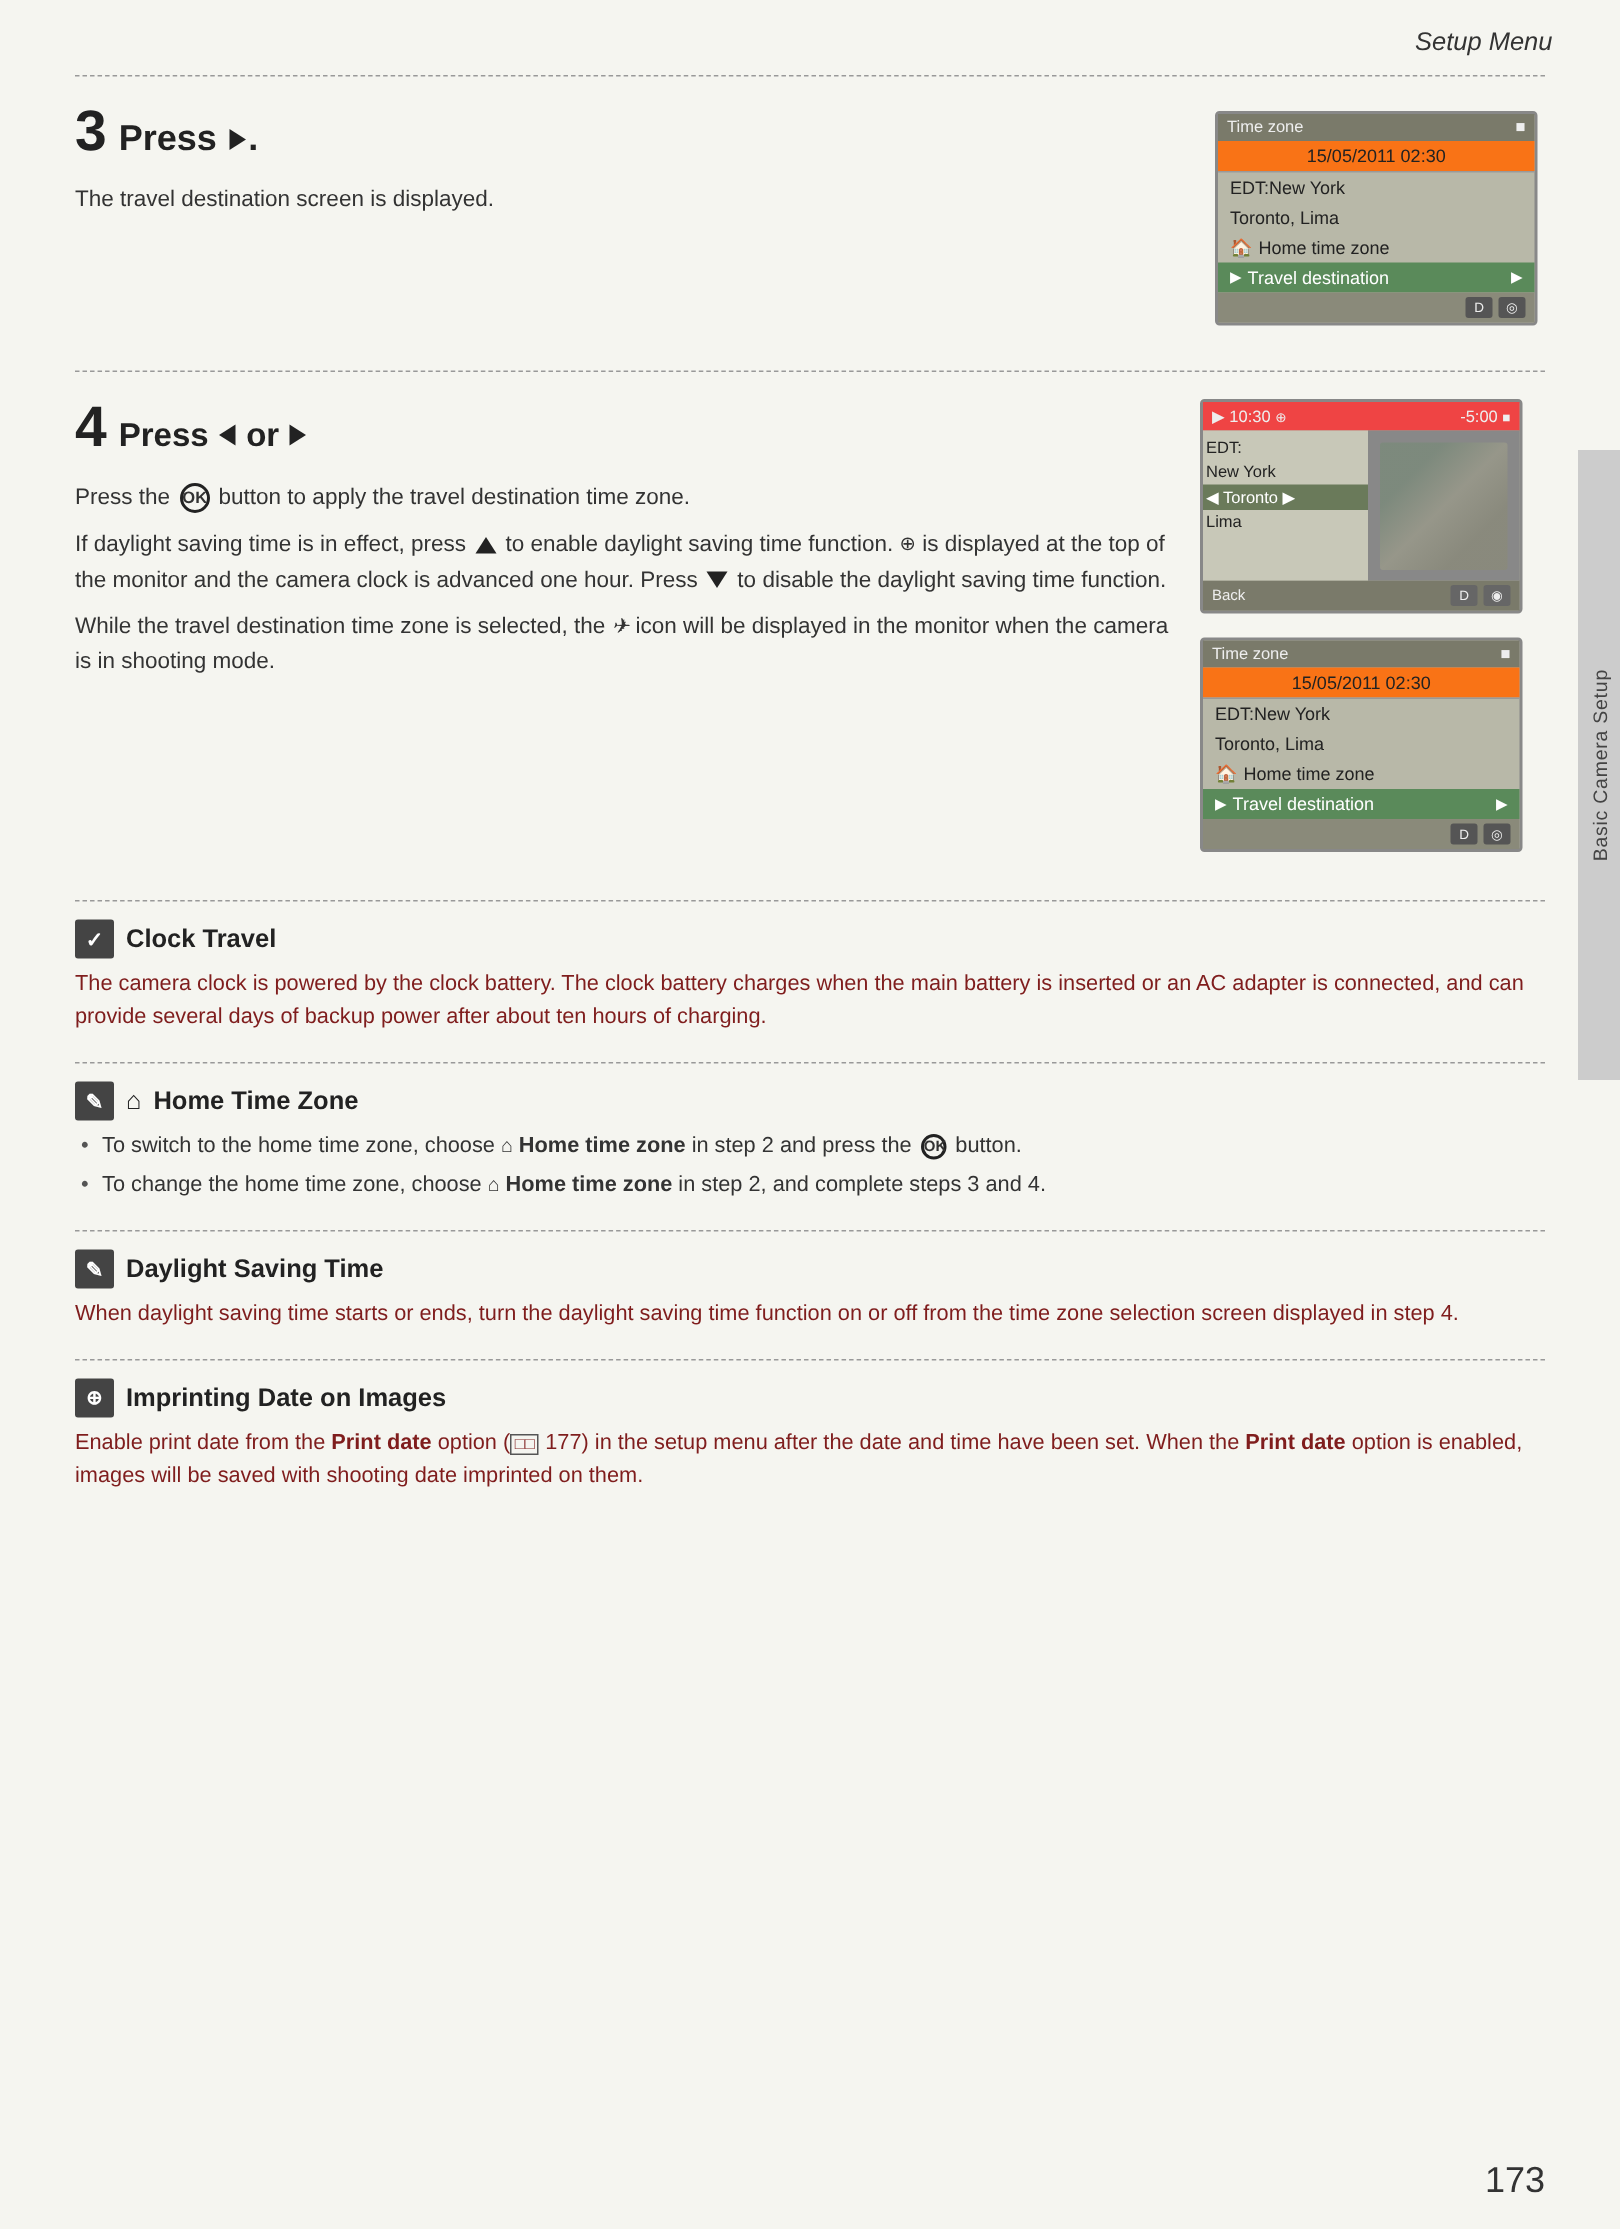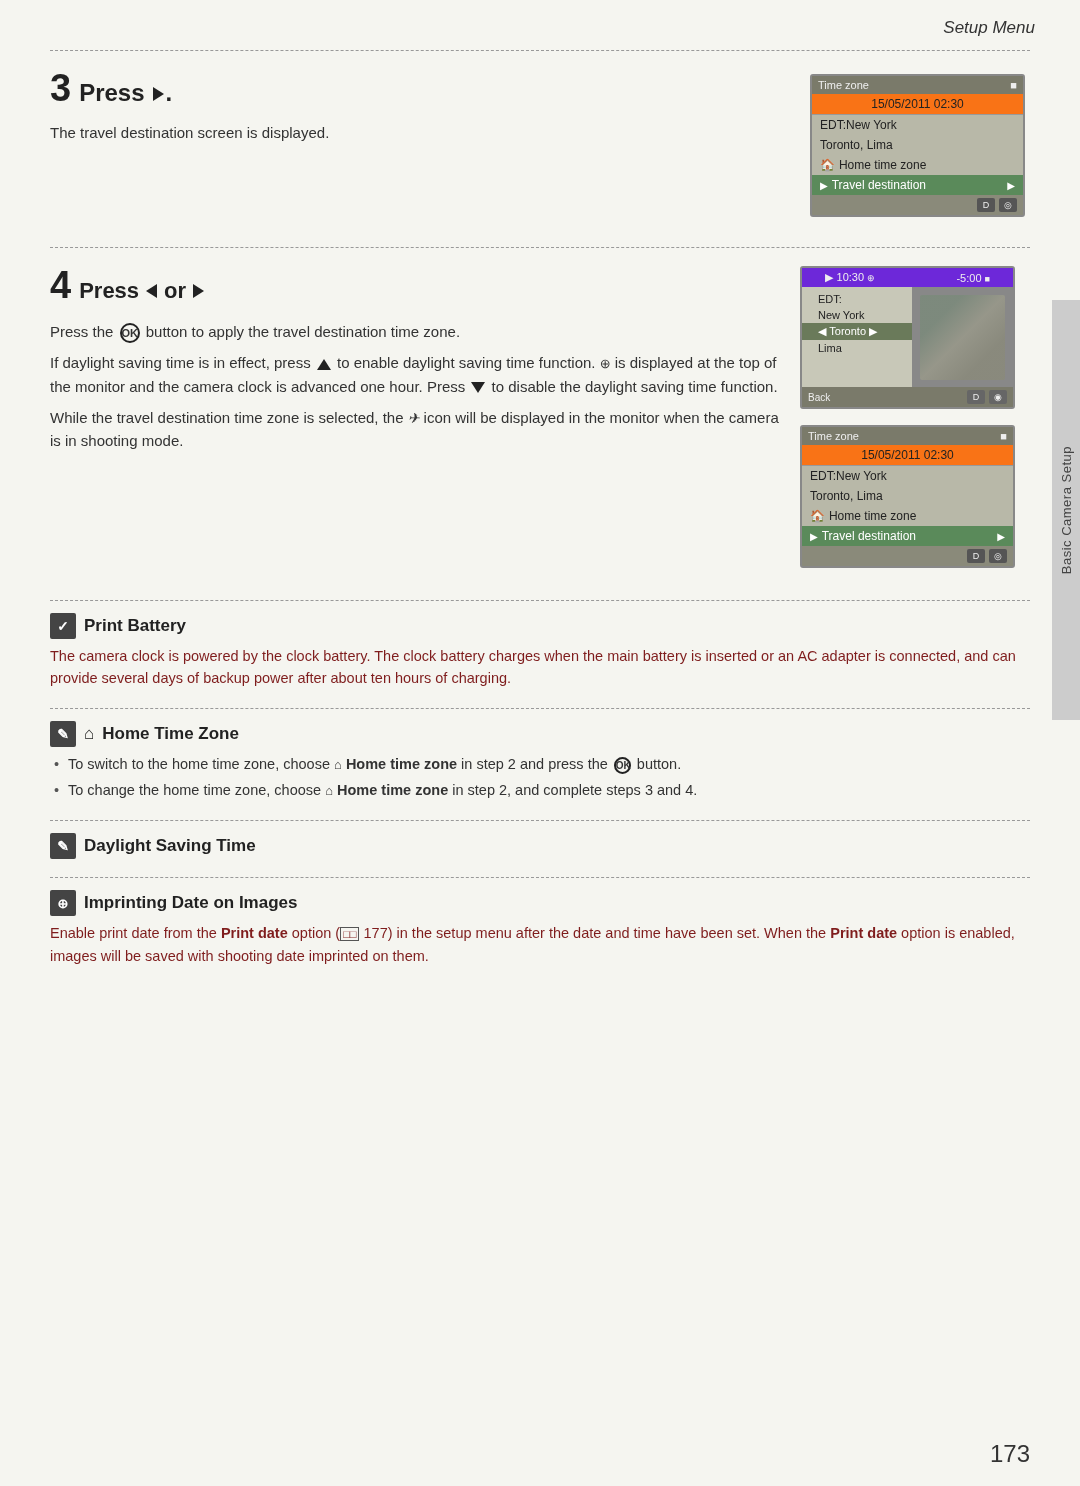--- a/index.html
+++ b/index.html
@@ -205,42 +205,42 @@
     
     .cam-map-screen {
       width: 215px;
       background: #a8a898;
       border: 2px solid #888;
       border-radius: 3px;
       margin-bottom: 10px;
     }
 
     .cam-map-header {
-      background: #6d28d9;
+      background: #ef4444;
       color: #eee;
-      padding: 3px 23px;
+      padding: 3px 6px;
       font-size: 11px;
       display: flex;
       justify-content: space-between;
       align-items: center;
     }
 
     .cam-map-body {
       display: flex;
       height: 100px;
     }
 
     .cam-map-list {
       width: 110px;
       padding: 4px 0;
       background: #c8c8b8;
     }
 
     .cam-map-item {
-      padding: 2px 16px;
+      padding: 2px 2px;
       font-size: 11px;
       color: #222;
     }
 
     .cam-map-item.selected {
       background: #6a7a5a;
       color: #fff;
     }
 
     .cam-map-image {
@@ -534,21 +534,21 @@
             <div class="cam-footer-icon">D</div>
             <div class="cam-footer-icon">◎</div>
           </div>
         </div>
       </div>
     </div>
 
     <div class="note-section">
       <div class="note-title">
         <span class="note-check-icon">✓</span>
-        <span>Print Battery</span>
+        <span>Clock Travel</span>
       </div>
       <p class="note-body">The camera clock is powered by the clock battery. The clock battery charges when the main battery is inserted or an AC adapter is connected, and can provide several days of backup power after about ten hours of charging.</p>
     </div>
 
     <div class="note-section">
       <div class="note-title">
         <span class="note-pencil-icon">✎</span>
         <span style="font-size:17px;">⌂</span>
         <span>Home Time Zone</span>
       </div>
@@ -560,20 +560,21 @@
           To change the home time zone, choose <span style="font-size:13px;">⌂</span> <span class="bold-text">Home time zone</span> in step 2, and complete steps 3 and 4.
         </li>
       </ul>
     </div>
 
     <div class="note-section">
       <div class="note-title">
         <span class="note-pencil-icon">✎</span>
         <span>Daylight Saving Time</span>
       </div>
+      <p class="note-body">When daylight saving time starts or ends, turn the daylight saving time function on or off from the time zone selection screen displayed in step 4.</p>
     </div>
 
     <div class="note-section">
       <div class="note-title">
         <span class="note-camera-icon" style="font-size:13px;">⊕</span>
         <span>Imprinting Date on Images</span>
       </div>
       <p class="note-body">
         Enable print date from the <span class="bold-text">Print date</span> option (<span style="font-size:11px; border:1px solid #555; padding:0 2px;">□□</span> 177) in the setup menu after the date and time have been set. When the <span class="bold-text">Print date</span> option is enabled, images will be saved with shooting date imprinted on them.
       </p>

